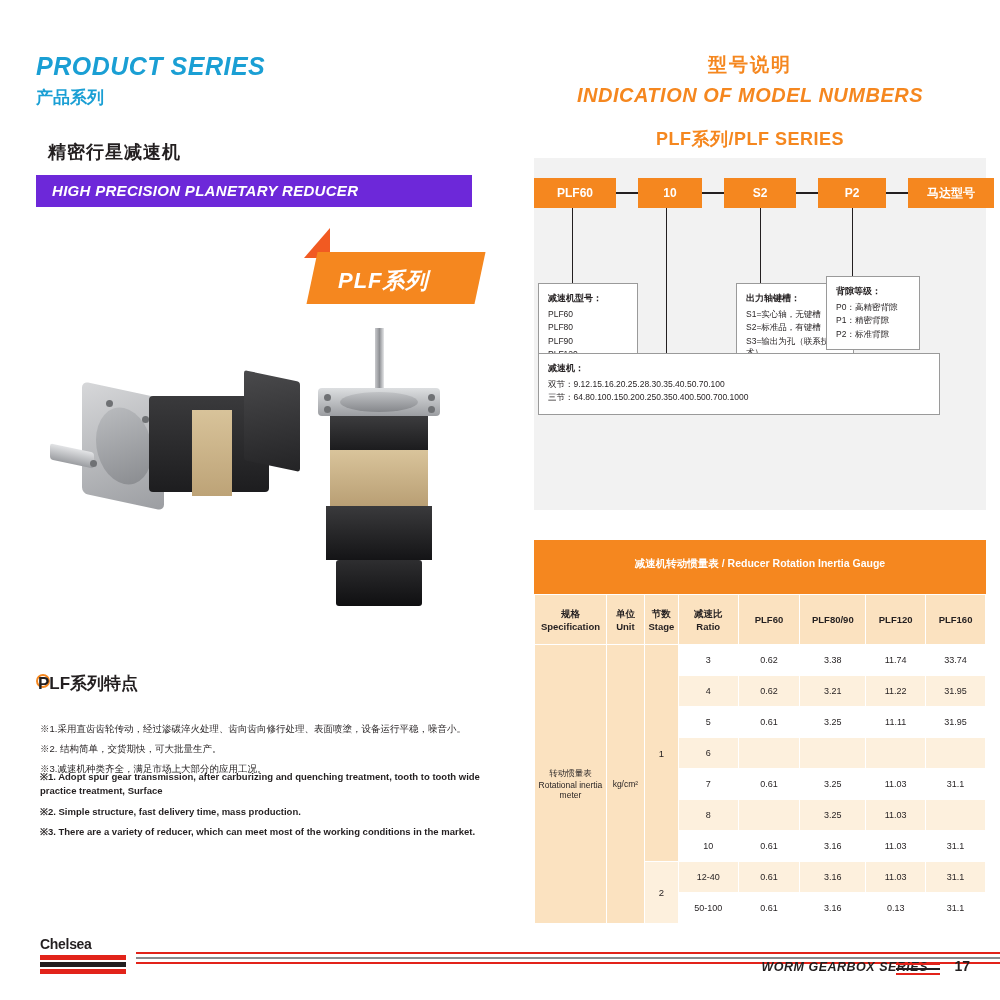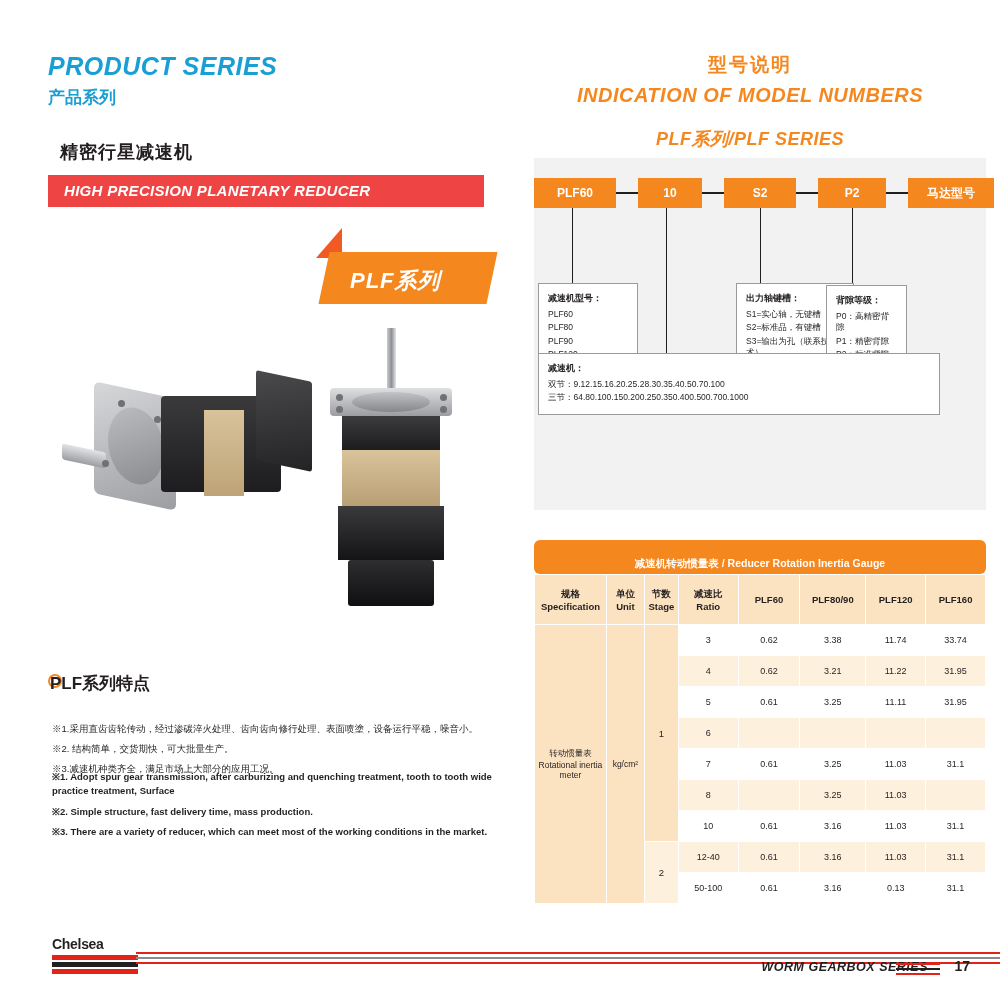--- a/index.html
+++ b/index.html
@@ -6,40 +6,40 @@
   html, body { margin:0; padding:0; }
   body {
     width:1000px; height:1000px; background:#ffffff;
     font-family:"Liberation Sans", sans-serif;
     position:relative; overflow:hidden;
     color:#231f20;
   }
   .page { position:relative; width:1000px; height:1000px; }
 
   
-  .left { position:absolute; left:16px; top:0; width:500px; height:716px; }
+  .left { position:absolute; left:4px; top:0; width:500px; height:716px; }
 
   .ps-title {
     position:absolute; left:32px; top:52px;
     font-style:italic; font-weight:bold; font-size:25px;
     color:#1a9fd4; letter-spacing:0.5px;
   }
   .ps-sub {
     position:absolute; left:32px; top:86px;
     font-weight:bold; font-size:17px; color:#1a9fd4;
   }
 
   .cn-head {
     position:absolute; left:44px; top:140px;
     font-weight:bold; font-size:18px; color:#231f20;
     letter-spacing:1px;
   }
   .orange-bar {
     position:absolute; left:32px; top:175px; width:436px; height:32px;
-    background:#ef4444;
+    background:#6d28d9;
     padding-left:8px;
   }
   .orange-bar span {
     position:absolute; left:16px; top:7px;
     color:#ffffff; font-style:italic; font-weight:bold; font-size:15px;
     letter-spacing:0.3px;
   }
 
   
   .ribbon-wrap { position:absolute; left:290px; top:228px; width:190px; height:90px; }
@@ -106,43 +106,43 @@
   .s-blk { background:#231f20; }
 
   
   .right { position:absolute; left:500px; top:0; width:500px; height:1000px; }
 
   .r-title1 { position:absolute; left:0; top:52px; width:500px; text-align:center;
     font-weight:bold; font-size:19px; color:#f5871f; letter-spacing:2px; }
   .r-title2 { position:absolute; left:0; top:84px; width:500px; text-align:center;
     font-weight:bold; font-size:20px; color:#f5871f; letter-spacing:0.5px; font-style:italic; }
   .r-title3 { position:absolute; left:0; top:127px; width:500px; text-align:center;
-    font-weight:bold; font-size:18px; color:#f5871f; letter-spacing:0.5px; font-style:italic; }
+    font-weight:bold; font-size:18px; color:#f5871f; letter-spacing:0.5px; }
 
   .model-panel { position:absolute; left:34px; top:158px; width:452px; height:352px; background:#f2f2f2; }
 
   .code-row { position:absolute; left:44px; top:178px; width:440px; height:30px; }
   .code-box {
     position:absolute; top:0; height:30px; background:#f5871f; color:#fff;
     font-weight:bold; font-size:12px; text-align:center; line-height:30px;
   }
   .code-line { position:absolute; top:14px; height:2px; background:#231f20; }
 
   .desc-box { position:absolute; border:1px solid #9a9a9a; background:#ffffff; }
   .desc-box .hd { font-weight:bold; font-size:9px; margin:0 0 4px 0; }
   .desc-box p { margin:0 0 2px 0; font-size:8.5px; line-height:1.35; }
   .desc-box .inner { padding:8px 9px; }
 
   .vline { position:absolute; width:1px; background:#231f20; }
 
   
   .tbl { position:absolute; left:534px; top:540px; width:452px; }
   .tbl-head {
-    background:#f5871f; color:#ffffff; height:34px; line-height:46px;
-    text-align:center; font-weight:bold; font-size:10.5px;border-radius:6px;
+    background:#f5871f; color:#ffffff; height:54px; line-height:46px;
+    text-align:center; font-weight:bold; font-size:10.5px;
   }
   table { border-collapse:collapse; width:452px; }
   th, td { border:1px solid #ffffff; font-size:9px; text-align:center; }
   th { background:#fbe2c0; color:#231f20; height:50px; font-weight:bold; font-size:9.5px; }
   td { height:31px; background:#ffffff; color:#231f20; }
   tr.alt td { background:#fdf0dd; }
   td.label-cell { background:#fbe2c0; font-size:8.5px; }
   td.unit-cell { background:#fbe2c0; font-size:8.5px; }
   td.stage-cell { background:#fbe2c0; font-weight:normal; font-size:9.5px; }
 
@@ -270,21 +270,21 @@
 
   <div class="desc-box" style="left:736px; top:283px; width:118px; height:74px;">
     <div class="inner">
       <div class="hd">出力轴键槽：</div>
       <p>S1=实心轴，无键槽</p>
       <p>S2=标准品，有键槽</p>
       <p>S3=输出为孔（联系技术）</p>
     </div>
   </div>
 
-  <div class="desc-box" style="left:826px; top:285px; width:81px; height:74px;">
+  <div class="desc-box" style="left:826px; top:276px; width:94px; height:74px;">
     <div class="inner">
       <div class="hd">背隙等级：</div>
       <p>P0：高精密背隙</p>
       <p>P1：精密背隙</p>
       <p>P2：标准背隙</p>
     </div>
   </div>
 
   <div class="desc-box" style="left:538px; top:353px; width:402px; height:62px;">
     <div class="inner">

